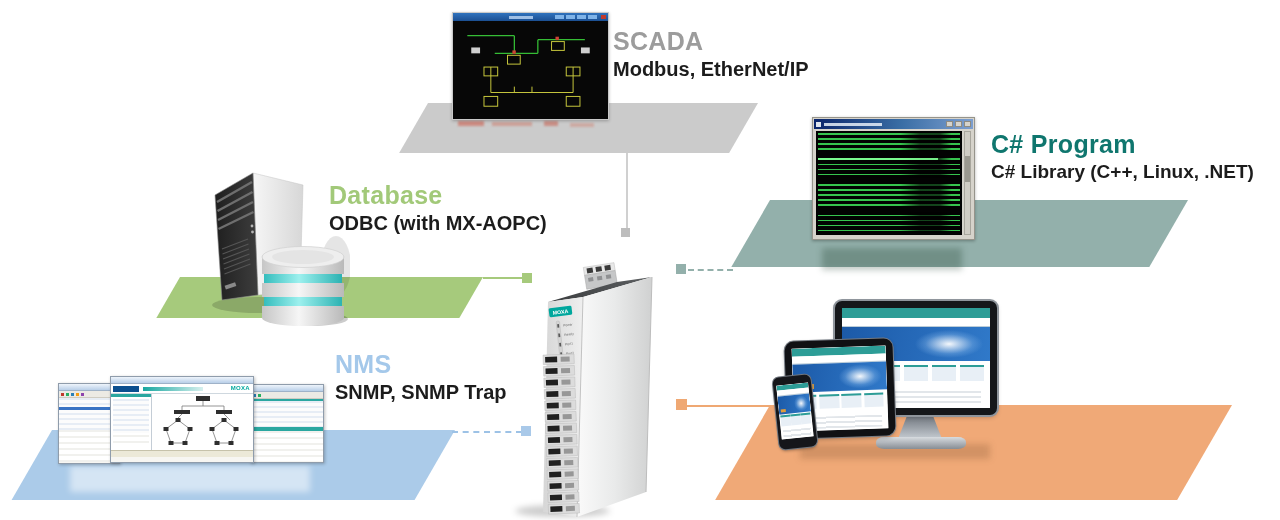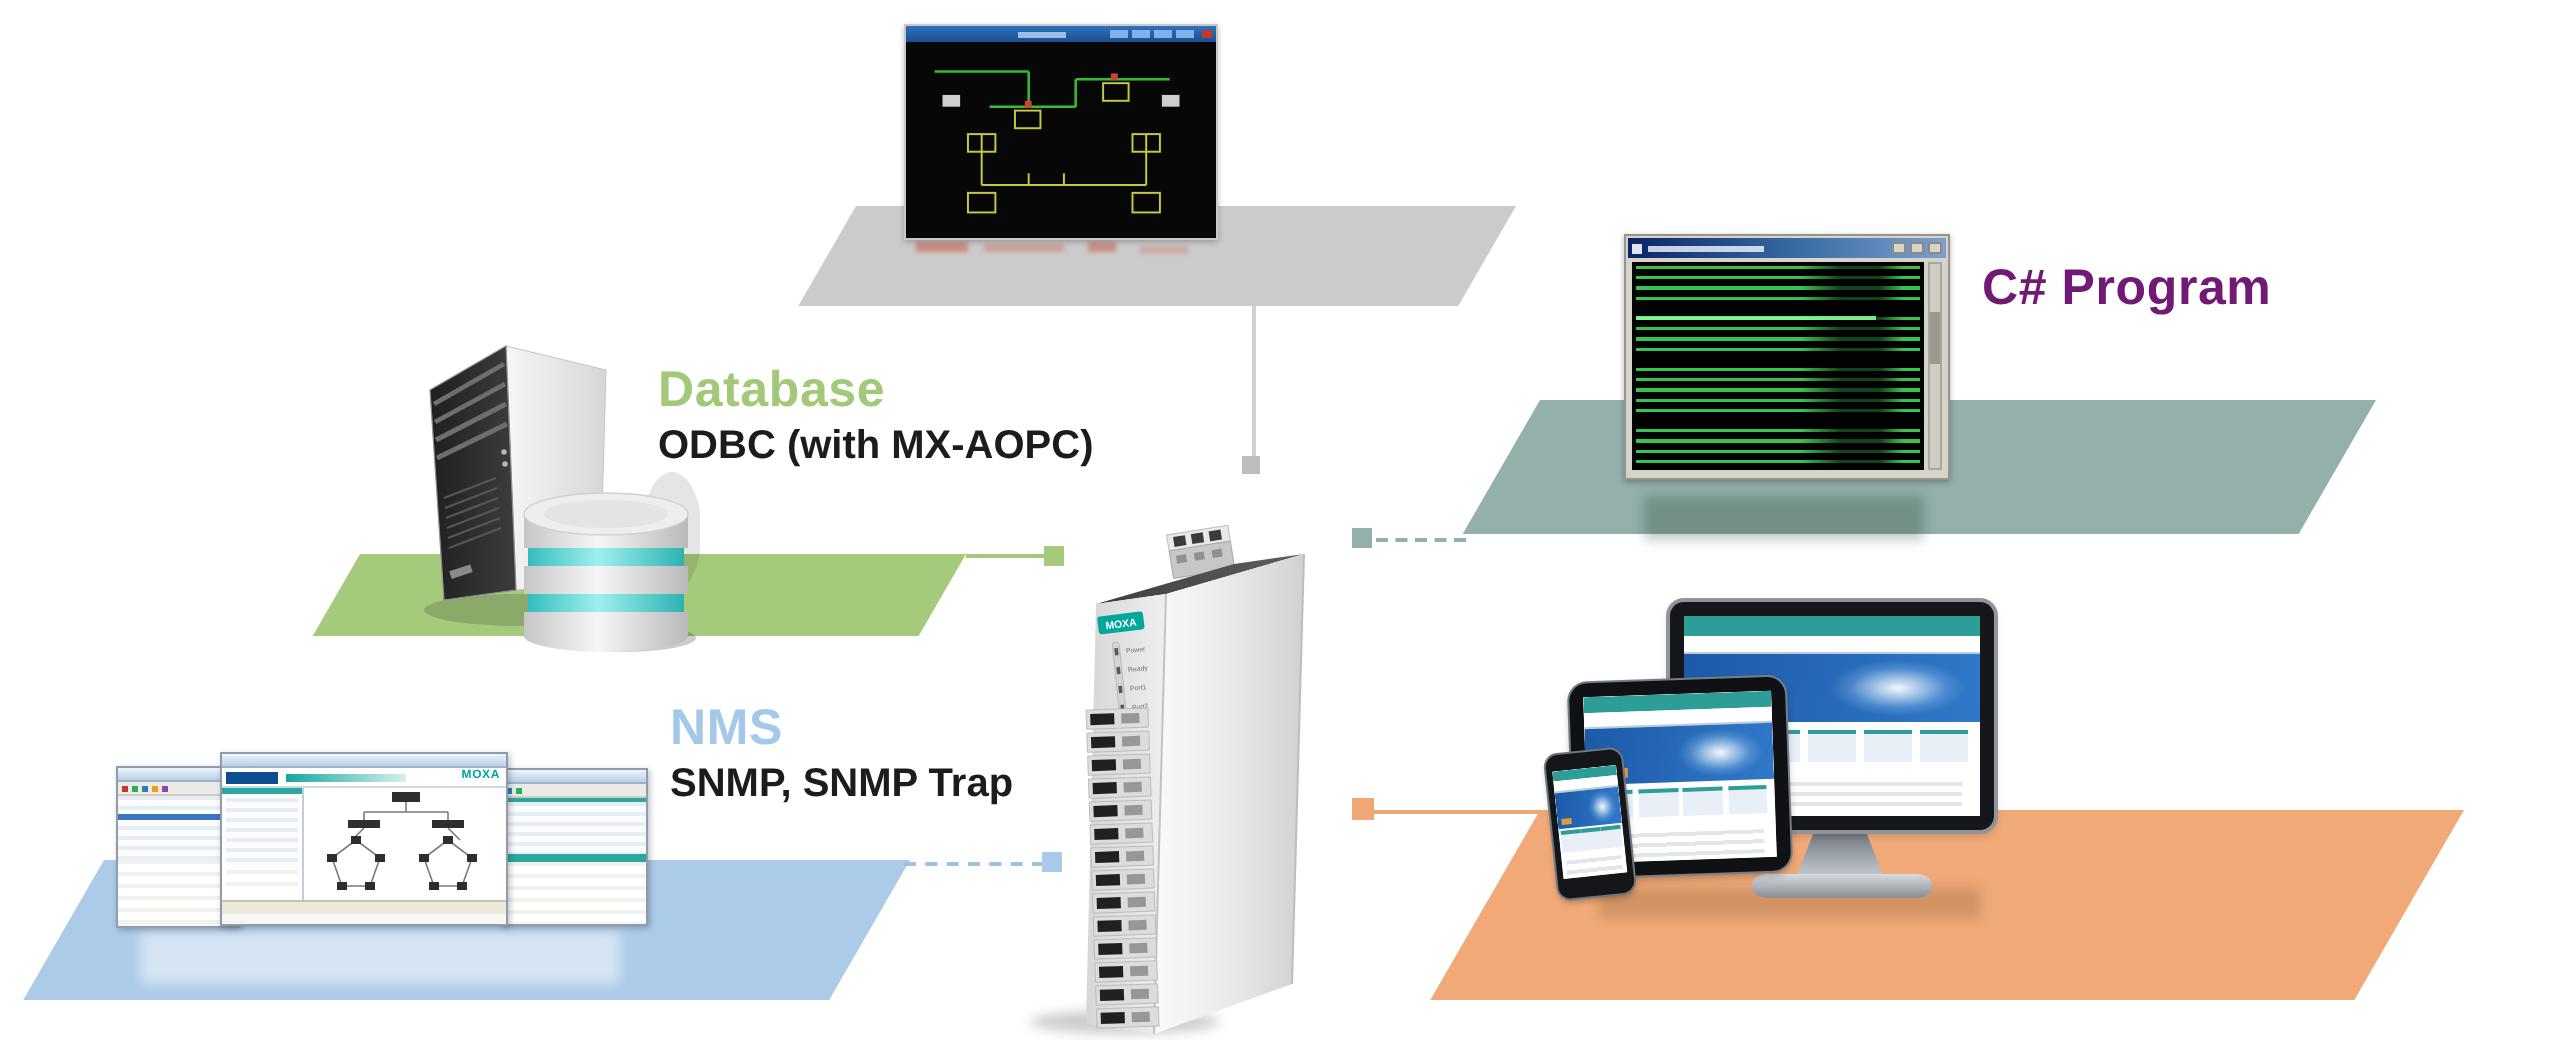--- a/index.html
+++ b/index.html
@@ -445,22 +445,27 @@
         <rect x="25.5" y="228.8" width="9" height="5" fill="#979797"></rect>
       <rect x="8" y="238" width="31" height="9.6" fill="#dcdcdc" stroke="#b3b3b3" stroke-width=".4"></rect>
         <rect x="10" y="240" width="12" height="5.6" fill="#202020"></rect>
         <rect x="25.5" y="240.3" width="9" height="5" fill="#979797"></rect>
       <rect x="8" y="249.5" width="31" height="9.6" fill="#dcdcdc" stroke="#b3b3b3" stroke-width=".4"></rect>
         <rect x="10" y="251.5" width="12" height="5.6" fill="#202020"></rect>
         <rect x="25.5" y="251.8" width="9" height="5" fill="#979797"></rect>
     </g>
   </svg>
 
+  <div class="label" style="left:613px;top:27px">
+    <div class="t" style="color:#9c9c9c">SCADA</div>
+    <div class="s">Modbus, EtherNet/IP</div>
+  </div>
   <div class="label" style="left:991px;top:130px">
-    <div class="t" style="color:#701a75">C# Program</div>
+    <div class="t" style="color:#0f766e">C# Program</div>
+    <div class="s small">C# Library (C++, Linux, .NET)</div>
   </div>
   <div class="label" style="left:329px;top:181px">
     <div class="t" style="color:#a2c979">Database</div>
     <div class="s">ODBC (with MX-AOPC)</div>
   </div>
   <div class="label" style="left:335px;top:350px">
     <div class="t" style="color:#a4c8ea">NMS</div>
     <div class="s">SNMP, SNMP Trap</div>
   </div>
 

